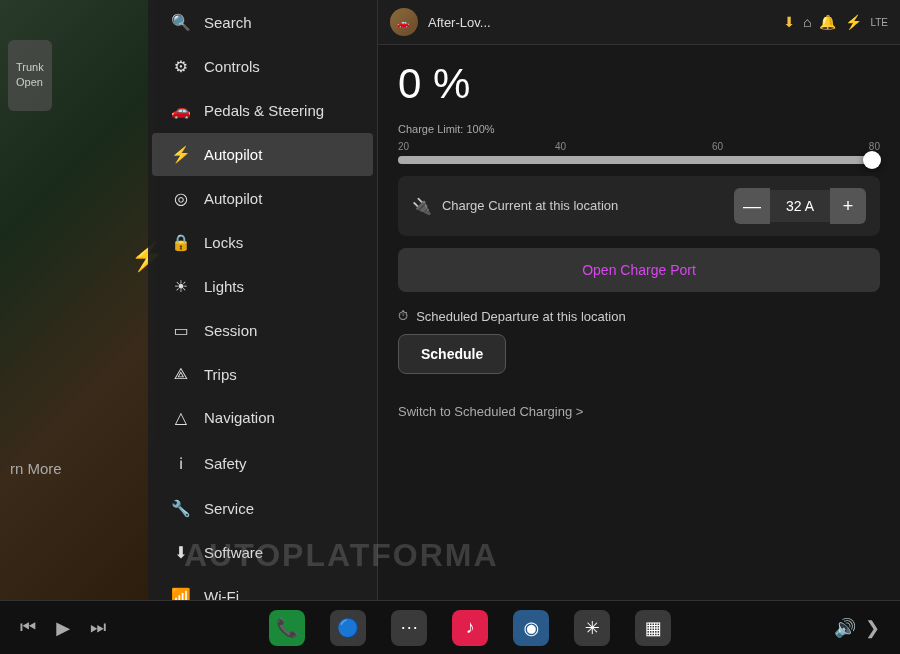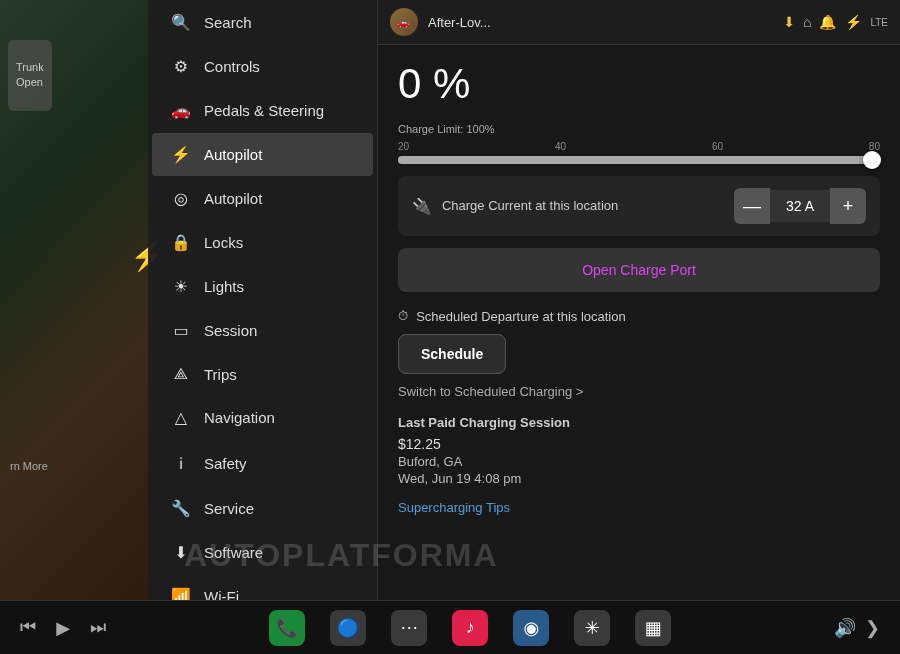--- a/index.html
+++ b/index.html
@@ -43,21 +43,21 @@
       top: 240px;
       color: #f0c040;
       font-size: 28px;
       z-index: 2;
     }
 
     .learn-more {
       position: absolute;
       left: 10px;
       top: 460px;
-      font-size: 11px;
+      font-size: 15px;
       color: #aaa;
       z-index: 2;
     }
 
     
     .sidebar {
       position: absolute;
       left: 148px;
       top: 0;
       width: 230px;
@@ -308,20 +308,21 @@
       cursor: pointer;
       margin-bottom: 10px;
       font-weight: 600;
     }
 
     .switch-to-scheduled {
       font-size: 13px;
       color: #aaa;
       margin-bottom: 16px;
       cursor: pointer;
+      margin-top: 20px;
     }
 
     .last-paid-section {
       margin-bottom: 10px;
     }
 
     .last-paid-title {
       font-size: 13px;
       color: #ccc;
       font-weight: 600;
@@ -539,27 +540,20 @@
   <div class="scheduled-departure">
     <div class="scheduled-label">
       <span>⏱</span>
       <span>Scheduled Departure at this location</span>
     </div>
     <button class="schedule-btn">Schedule</button>
     <div class="switch-to-scheduled">Switch to Scheduled Charging &gt;</div>
   </div>
 
   
-  <div class="last-paid-section">
-    <div class="last-paid-title">Last Paid Charging Session</div>
-    <div class="last-paid-amount">$12.25</div>
-    <div class="last-paid-location">Buford, GA</div>
-    <div class="last-paid-date">Wed, Jun 19 4:08 pm</div>
-    <span class="supercharging-tips">Supercharging Tips</span>
-  </div>
 </div>
 
 <div class="bottom-bar">
   <span class="bottom-icon">⏮</span>
   <span class="bottom-icon">▶</span>
   <span class="bottom-icon">⏭</span>
   <div class="bottom-center">
 
   <div class="bottom-app-icon" style="background: rgb(26, 138, 58);">📞</div>
       <div class="bottom-app-icon" style="background: rgb(58, 58, 58);">🔵</div>

